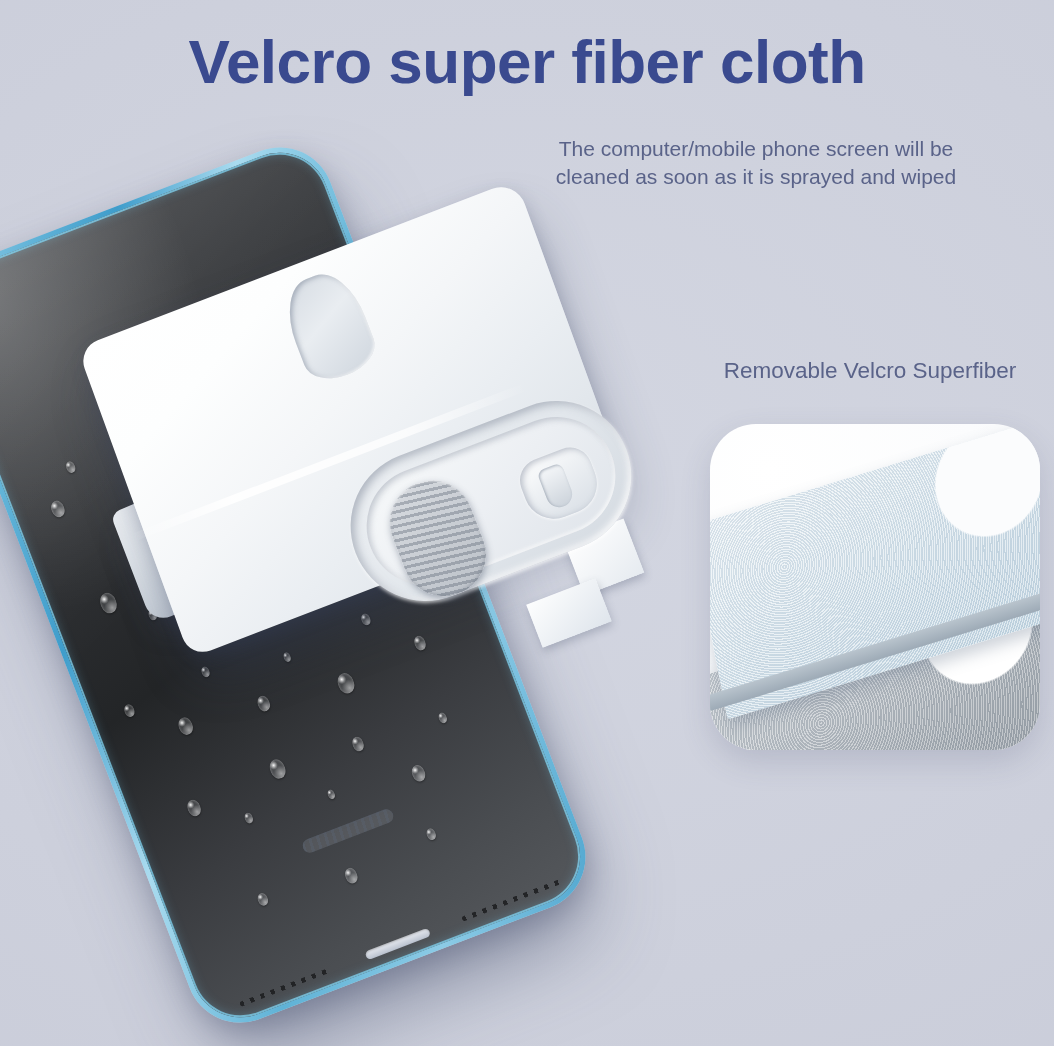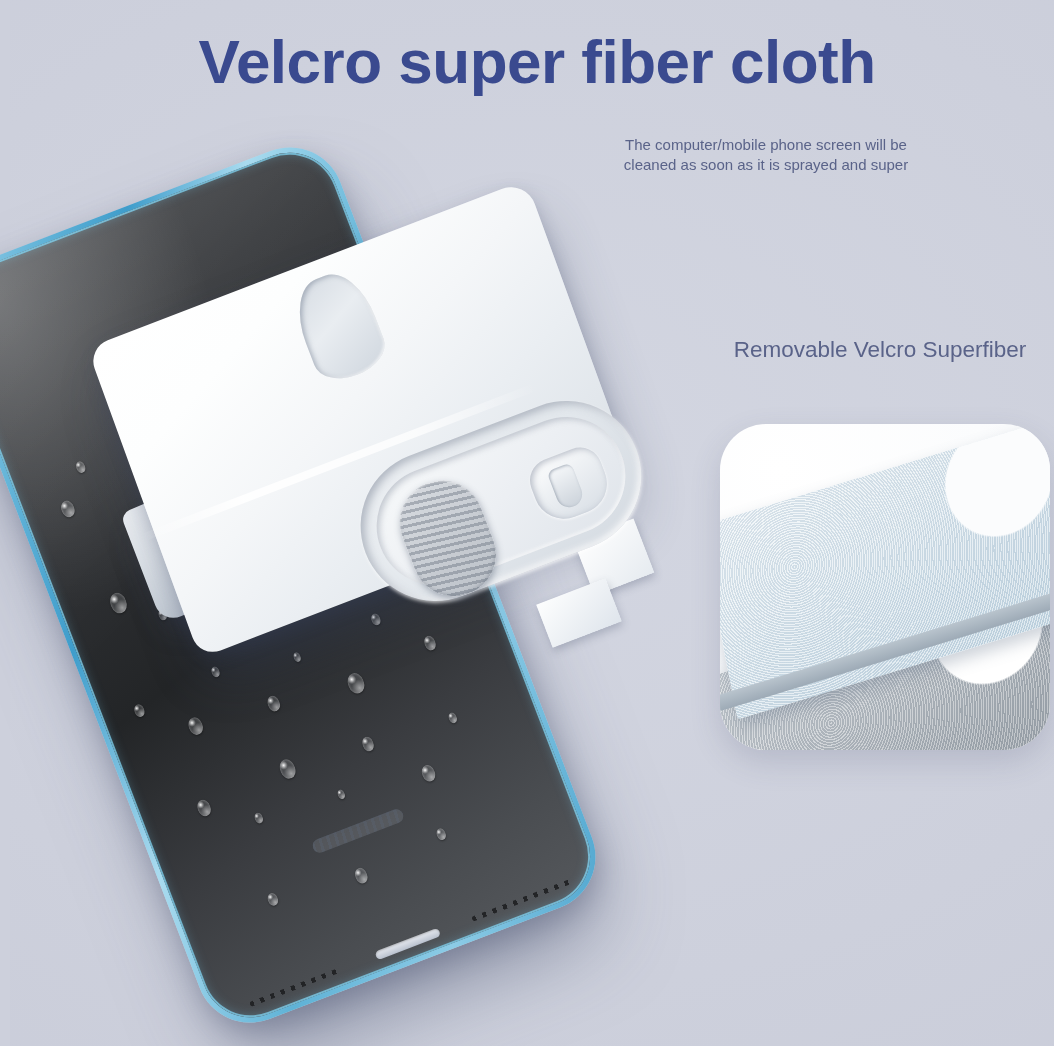--- a/index.html
+++ b/index.html
@@ -3,34 +3,34 @@
 <meta charset="utf-8">
 <style>
   * { margin:0; padding:0; box-sizing:border-box; }
   html,body { background:#cdd0dc; }
   body {
     width:1054px; height:1046px; position:relative; overflow:hidden;
     font-family:"Liberation Sans", sans-serif;
     background:#cdd0dc;
   }
   .stage { position:absolute; inset:0;
-    background:radial-gradient(120% 90% at 50% 45%, #d3d6e1 0%, #cdd0dc 55%, #c8cbd8 100%);margin-left:10px; }
+    background:radial-gradient(120% 90% at 50% 45%, #d3d6e1 0%, #cdd0dc 55%, #c8cbd8 100%); }
 
   
   .title {
     position:absolute; top:26px; left:0; width:1054px; text-align:center;
     font-size:62px; font-weight:700; letter-spacing:-0.5px;
     color:#3a4a8f; white-space:nowrap;
   }
   .subtitle {
     position:absolute; top:135px; left:472px; width:568px; text-align:center;
-    font-size:15px; font-weight:400; line-height:1.33; color:#5a6389;
+    font-size:21px; font-weight:400; line-height:1.33; color:#5a6389;
   }
   .inset-caption {
-    position:absolute; top:334px; left:690px; width:360px; text-align:center;
+    position:absolute; top:355px; left:690px; width:360px; text-align:center;
     font-size:22.5px; line-height:1.38; color:#5a6389;
   }
 
   
   .phone-wrap { position:absolute; left:-40px; top:120px; width:700px; height:930px; }
   .phone {
     position:absolute; left:90px; top:60px; width:420px; height:810px;
     transform:rotate(-21deg); transform-origin:50% 50%;
     border-radius:54px;
     background:linear-gradient(118deg,#9fd3ea 0%,#63b4d8 14%,#3f9dcb 25%,#a9dbef 40%,#5fb2d6 60%,#8ccbe6 80%,#4fa6cf 100%);
@@ -284,21 +284,21 @@
         <div class="slider-btn"></div>
         <div class="nozzle"></div>
       </div>
     </div>
     <div class="vent"></div>
   </div>
 
   <div class="title">Velcro super fiber cloth</div>
   <div class="subtitle">
     <div>The computer/mobile phone screen will be</div>
-    <div>cleaned as soon as it is sprayed and super</div>
+    <div>cleaned as soon as it is sprayed and wiped</div>
   </div>
   <div class="inset-caption">
     <div>Removable Velcro Superfiber</div>
   </div>
 
   <div class="inset">
     <div class="pad pad-gap-white"></div>
     <div class="inset-body"></div>
     <div class="inset-oval"></div>
     <div class="pad pad-bot"></div>

